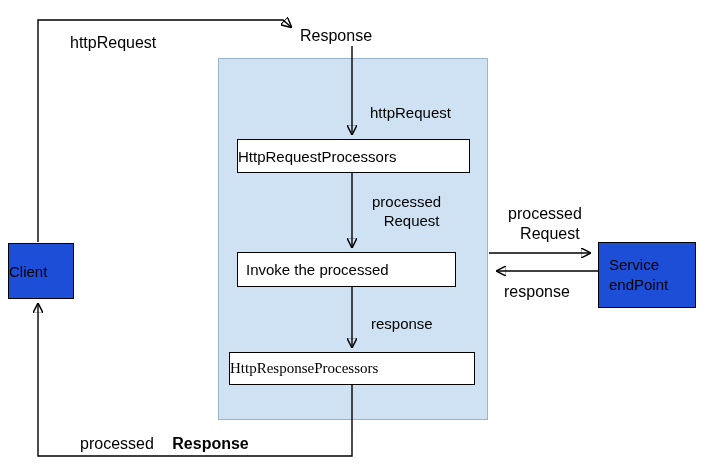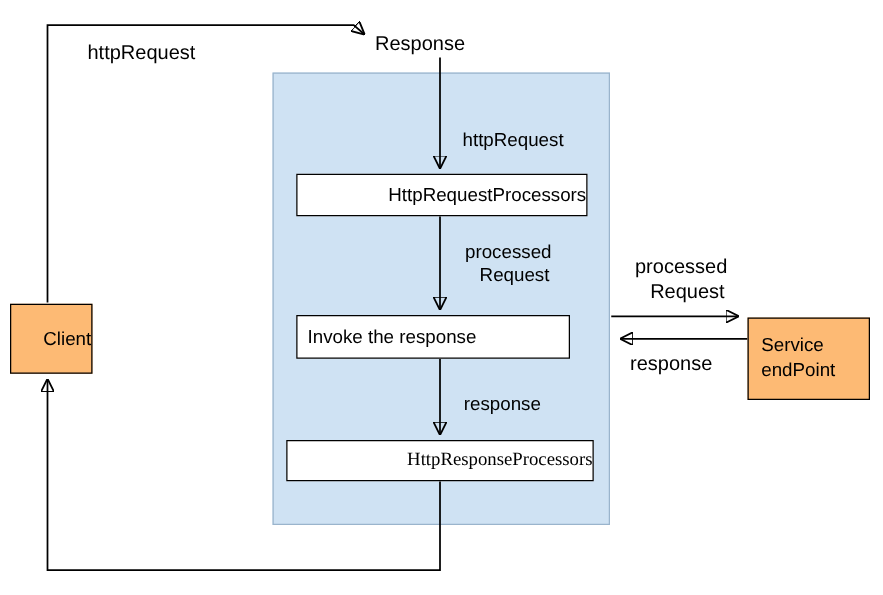--- a/index.html
+++ b/index.html
@@ -16,36 +16,36 @@
     overflow: hidden;
     font-size: 15px;
     color: #000000;
   }
   .node {
     position: absolute;
     border: 1px solid #000000;
     box-sizing: border-box;
     display: flex;
     align-items: center;
-    justify-content: flex-end;
+    justify-content: flex-start;
     background: #ffffff;
   }
-  .blue { background: #fdba74; }
+  .blue { background: #1d4ed8; }
   .container-box {
     position: absolute;
     left: 218px; top: 58px;
     width: 270px; height: 362px;
     background: #cfe2f3;
     border: 1px solid #9ab4cc;
     box-sizing: border-box;
   }
   .client-box   { left: 8px;  top: 243px; width: 66px;  height: 56px; }
   .service-box  { left: 598px; top: 242px; width: 98px; height: 66px;
                   flex-direction: column; align-items: flex-start;
-                  padding-left: 10px; justify-content: center; line-height: 1.35; margin-top: 12px; }
+                  padding-left: 10px; justify-content: center; line-height: 1.35; }
   .req-proc-box { left: 237px; top: 139px; width: 233px; height: 34px; }
   .invoke-box   { left: 237px; top: 252px; width: 219px; height: 35px;
                   justify-content: flex-start; padding-left: 8px; }
   .resp-proc-box{ left: 229px; top: 352px; width: 246px; height: 33px; font-family: Liberation Serif, serif; }
   .lbl {
     position: absolute;
     white-space: nowrap;
     line-height: 1.25;
     text-align: center;
   }
@@ -98,21 +98,21 @@
 
   <div class="node blue client-box">
     <span>Client</span>
   </div>
 
   <div class="node req-proc-box">
     <span>HttpRequestProcessors</span>
   </div>
 
   <div class="node invoke-box">
-    <span>Invoke the response</span>
+    <span>Invoke the processed</span>
   </div>
 
   <div class="node resp-proc-box">
     <span>HttpResponseProcessors</span>
   </div>
 
   <div class="node blue service-box">
     <span class="line">Service</span>
     <span class="line">endPoint</span>
   </div>
@@ -128,14 +128,18 @@
 
   <div class="lbl resp-inner">response</div>
 
   <div class="lbl procreq-right">
     <span class="line">processed</span>
     <span class="line indent">Request</span>
   </div>
 
   <div class="lbl resp-right">response</div>
 
+  <div class="lbl procresp-bottom">
+    <span class="w1">processed</span>
+    <span class="w2">Response</span>
+  </div>
 
 </div>
 
 </body></html>

